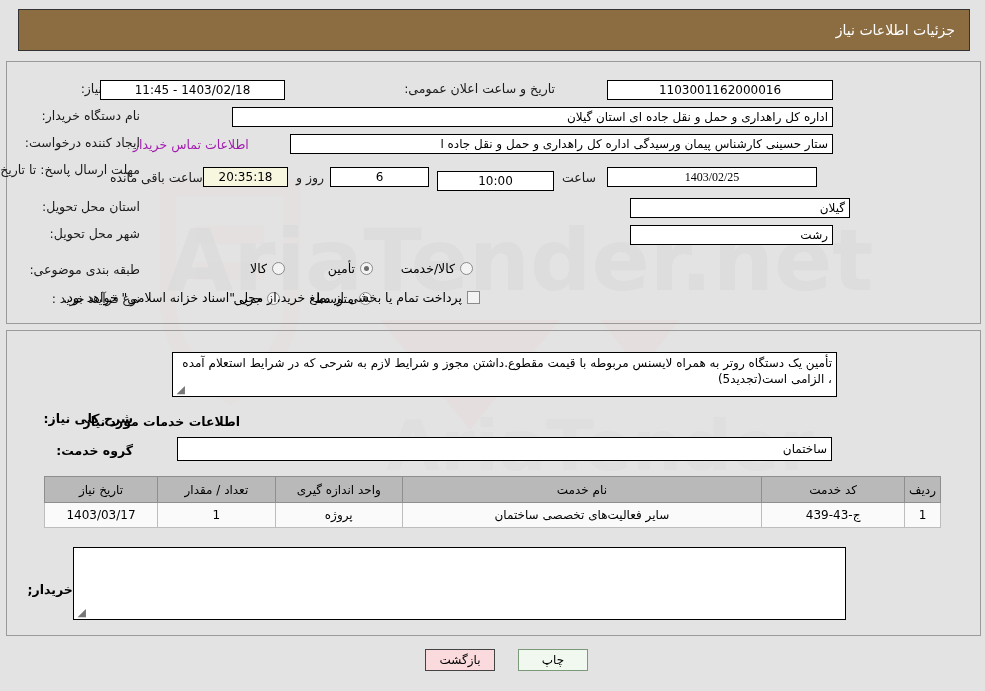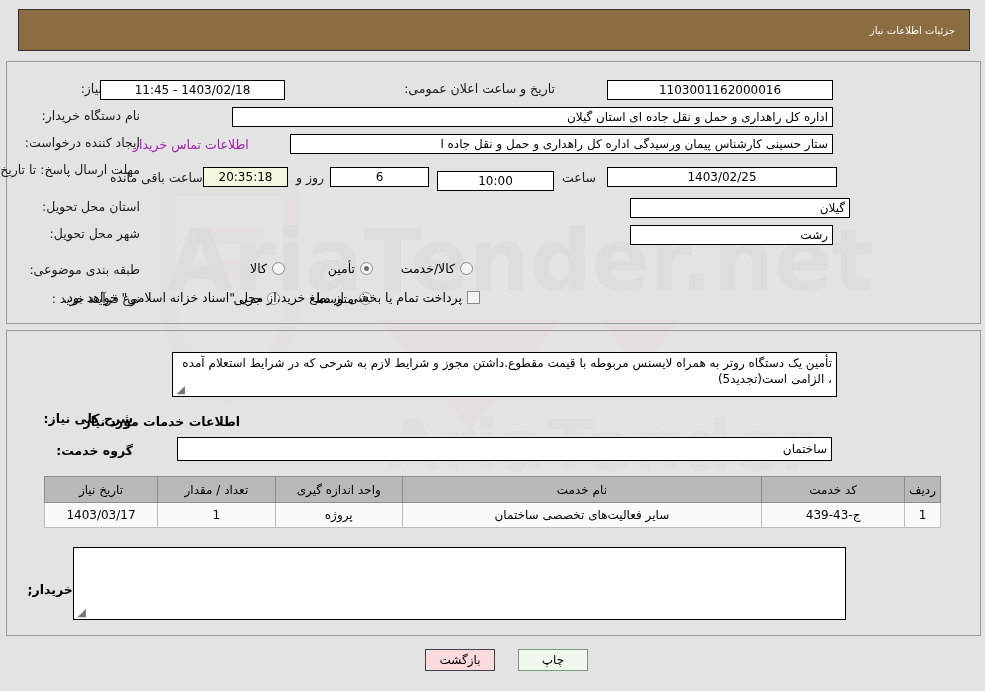--- a/index.html
+++ b/index.html
@@ -18,21 +18,21 @@
   .header-bar {
     position: absolute; left: 18px; top: 9px;
     width: 952px; height: 42px;
     background: #8c6d42;
     border: 1px solid #333;
     display: flex; align-items: center; justify-content: flex-start;
     padding: 0 14px;
   }
   .header-title {
     color: #ffffff;
-    font-size: 10px;
+    font-size: 14px;
     letter-spacing: .2px;
   }
 
   
   .watermark {
     position: absolute; left: 0; top: 170px; width: 985px; height: 330px;
     pointer-events: none; z-index: 0; opacity: .30;
   }
 
   
@@ -213,21 +213,21 @@
 
   <div class="frow" style="right:845px; top:135px;">
     <span class="lbl">ایجاد کننده درخواست:</span>
   </div>
   <div class="fld rtl-right" style="position:absolute; left:290px; top:134px; width:543px;">ستار حسینی کارشناس پیمان ورسیدگی اداره کل راهداری و حمل و نقل جاده ا</div>
   <a class="linktext" style="position:absolute; left:133px; top:137px;" href="#">اطلاعات تماس خریدار</a>
 
   <div class="frow" style="right:845px; top:162px; display:block; text-align:left; width:140px;">
     <span class="lbl" style="display:block; line-height:15px;">مهلت ارسال پاسخ: تا تاریخ:</span>
   </div>
-  <div class="fld" style="position:absolute; left:607px; top:167px; width:230px;">1403/02/25</div>
+  <div class="fld" style="position:absolute; left:607px; top:167px; width:210px;font-family:Liberation Serif, serif;">1403/02/25</div>
   <span class="lbl" style="position:absolute; left:562px; top:170px;">ساعت</span>
   <div class="fld" style="position:absolute; left:437px; top:171px; width:117px;">10:00</div>
   <div class="fld" style="position:absolute; left:330px; top:167px; width:99px;">6</div>
   <span class="lbl" style="position:absolute; left:296px; top:170px;">روز و</span>
   <div class="fld cream" style="position:absolute; left:203px; top:167px; width:85px;">20:35:18</div>
   <span class="lbl" style="position:absolute; left:110px; top:170px;">ساعت باقی مانده</span>
 
   <div class="frow" style="right:845px; top:199px;">
     <span class="lbl">استان محل تحویل:</span>
   </div>

